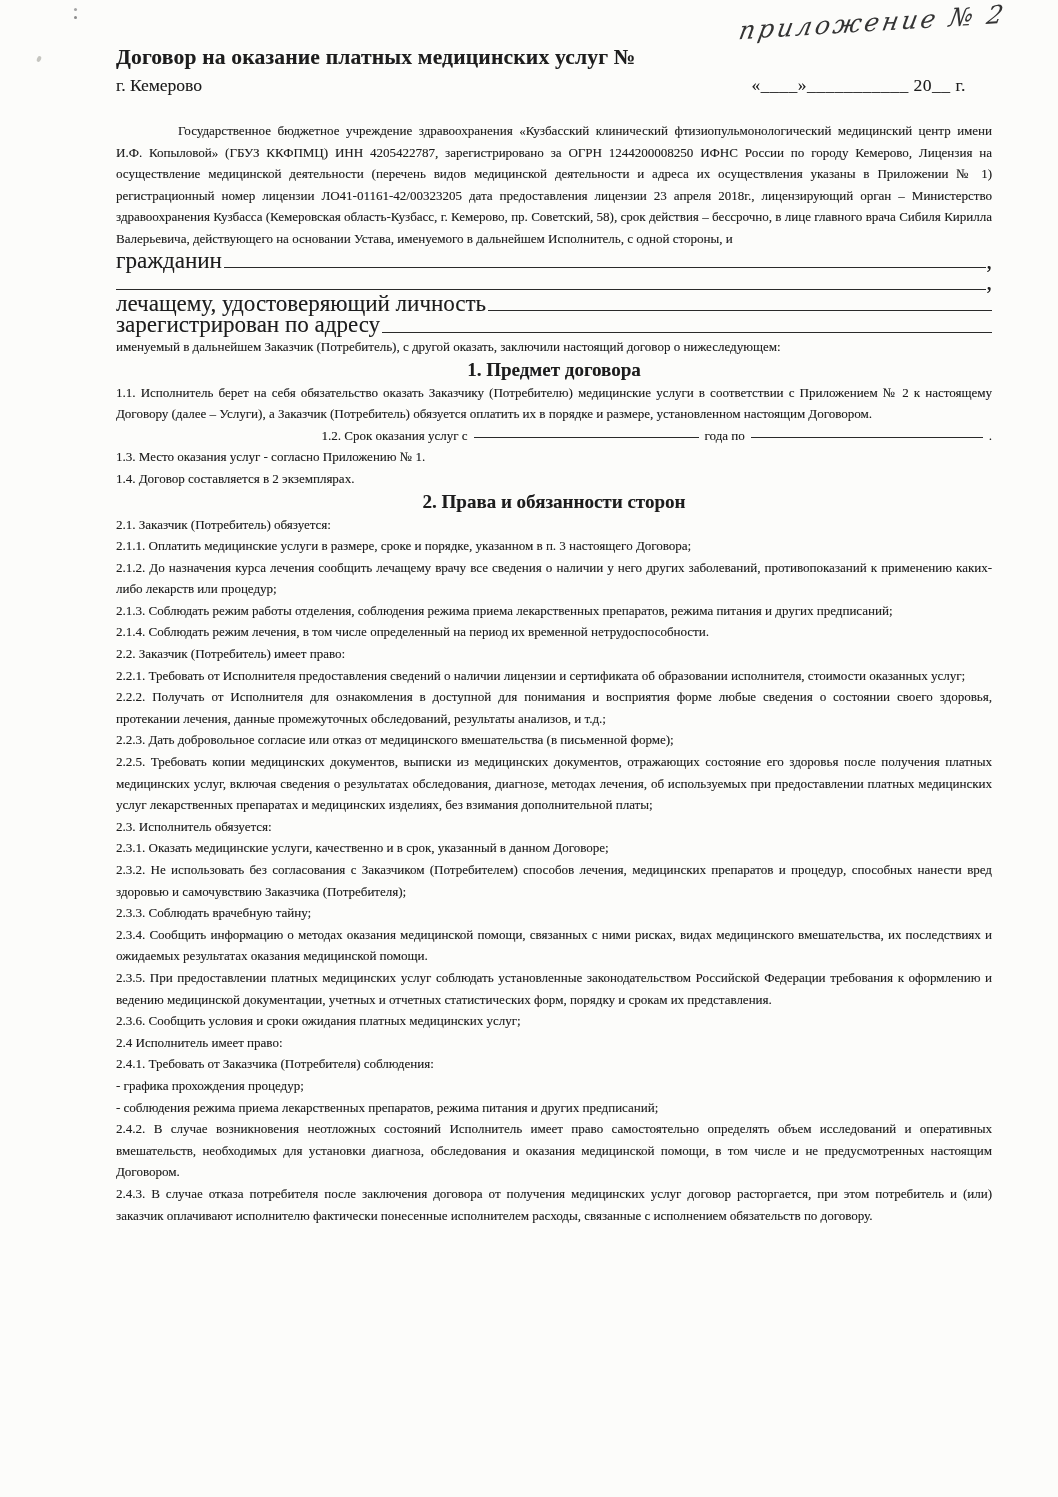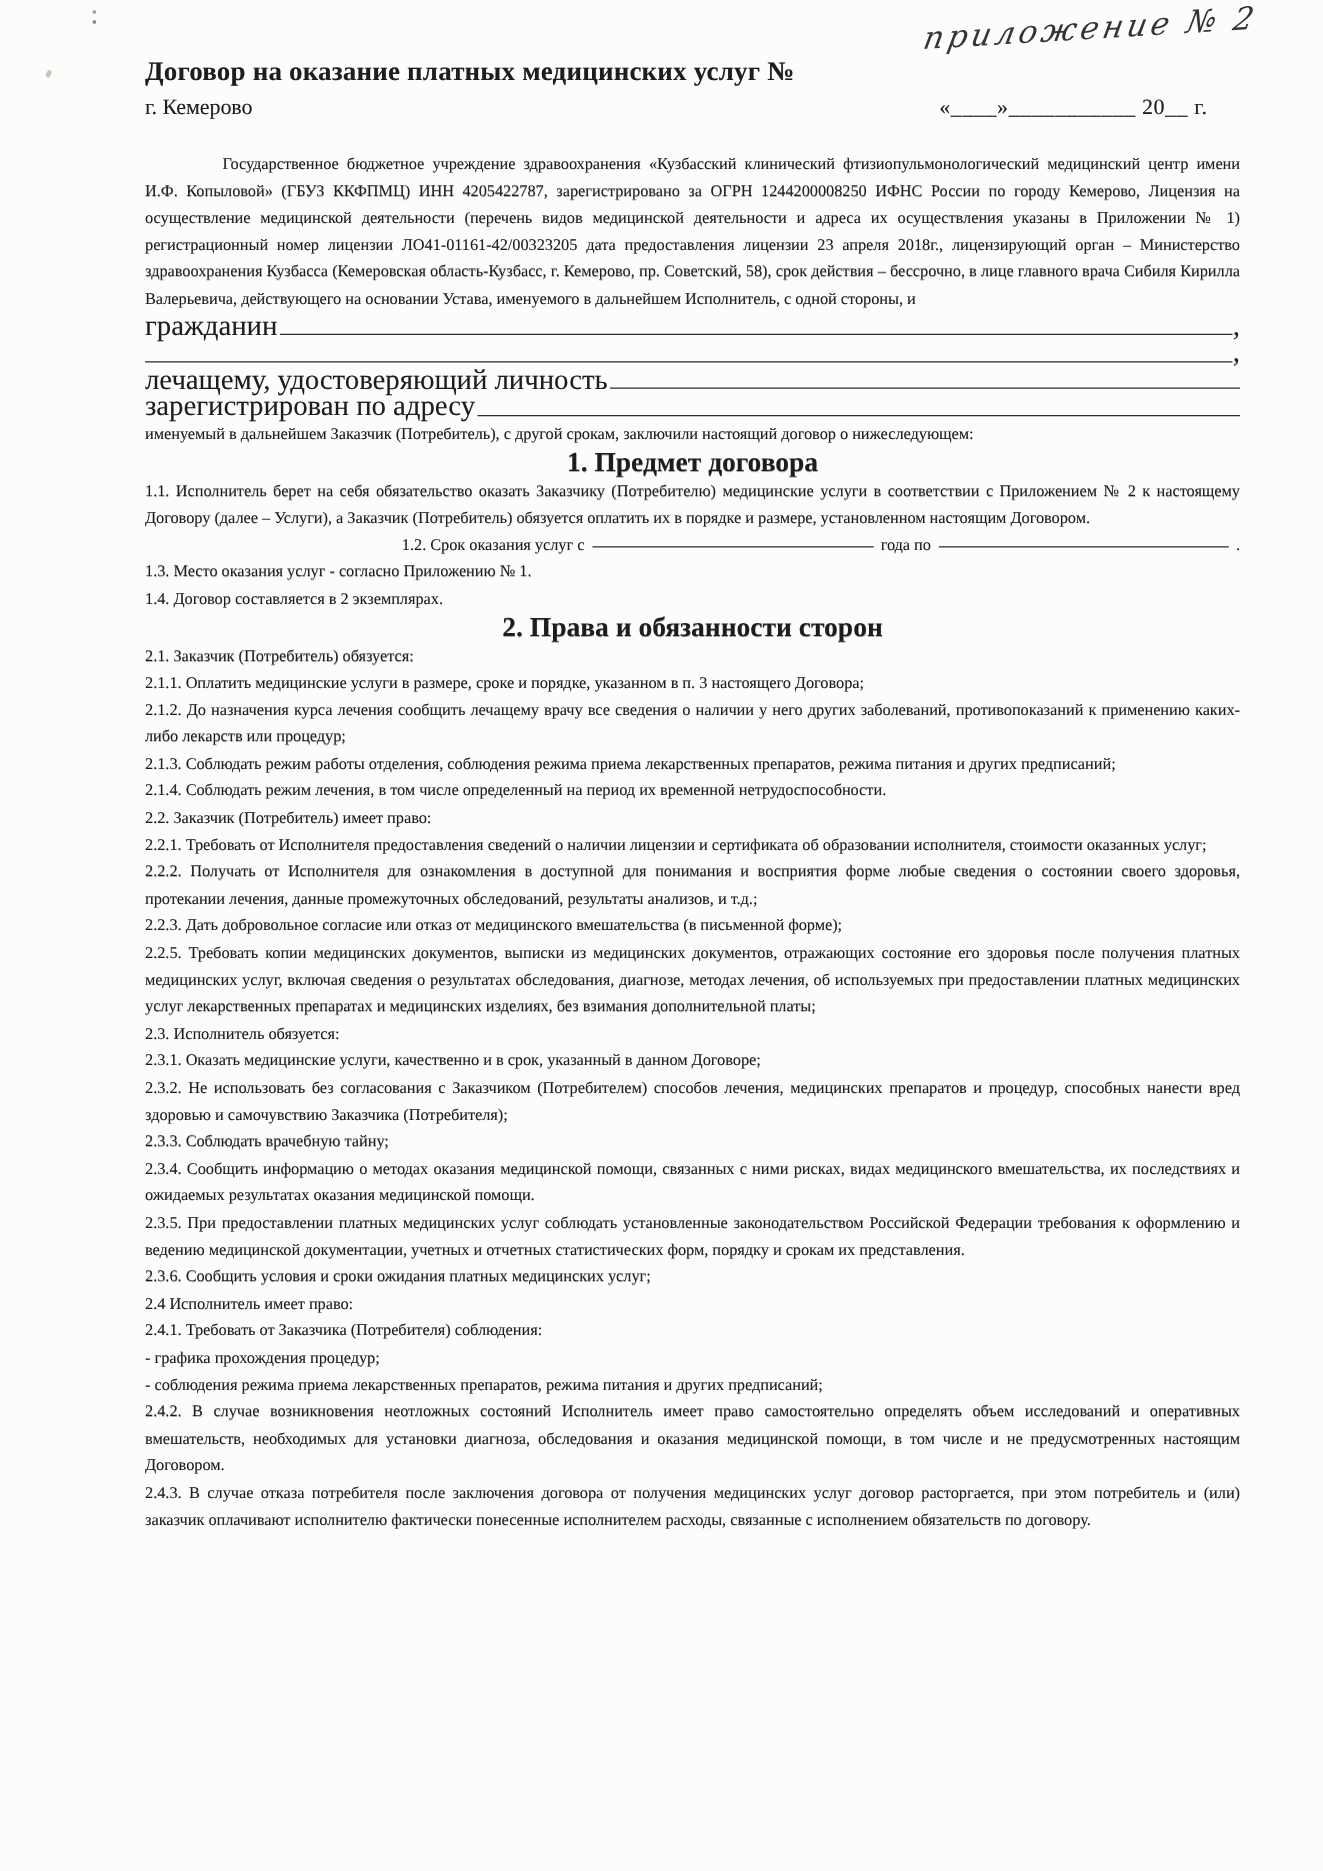--- a/index.html
+++ b/index.html
@@ -33,21 +33,21 @@
     line-height:26px;
   }
   .subhead{
     display:flex;justify-content:space-between;align-items:baseline;
     font-size:17.5px;margin-top:5px;
   }
   .subhead .date{margin-right:26px;letter-spacing:0.5px;}
   p{margin:0;padding:0;font-size:13px;line-height:21.6px;text-align:justify;}
   .indent{text-indent:62px;margin-top:24px;}
   .sec-heading{
-    margin:1px 0;font-size:22px;line-height:22px;
+    margin:1px 0;font-size:19px;line-height:22px;
     font-weight:700;text-align:center;
   }
   .fill-row{display:flex;align-items:flex-end;font-size:23px;line-height:21.6px;}
   .fill-row .label{white-space:pre;}
   .blank-flex{
     flex:1 1 auto;height:1px;align-self:flex-end;
     border-bottom:1.6px solid #2a2a2a;margin:0 0 3px 2px;
   }
   .blank-fixed{
     display:inline-block;height:1px;vertical-align:baseline;
@@ -90,21 +90,21 @@
   <div class="fill-row">
     <span class="label">лечащему, удостоверяющий личность</span>
     <span class="blank-flex"></span>
   </div>
 
   <div class="fill-row">
     <span class="label">зарегистрирован по адресу</span>
     <span class="blank-flex"></span>
   </div>
 
-  <p>именуемый в дальнейшем Заказчик (Потребитель), с другой срокам, заключили настоящий договор о нижеследующем:</p>
+  <p>именуемый в дальнейшем Заказчик (Потребитель), с другой оказать, заключили настоящий договор о нижеследующем:</p>
 
   <h2 class="sec-heading">1. Предмет договора</h2>
 
   <p>1.1. Исполнитель берет на себя обязательство оказать Заказчику (Потребителю) медицинские услуги в соответствии с Приложением № 2 к настоящему Договору (далее – Услуги), а Заказчик (Потребитель) обязуется оплатить их в порядке и размере, установленном настоящим Договором.</p>
 
   <p class="line-12"><span>1.2. Срок оказания услуг с</span><span class="blank-fixed w1"></span><span>года по</span><span class="blank-fixed w2"></span><span>.</span></p>
 
   <p>1.3. Место оказания услуг -  согласно Приложению № 1.</p>
   <p>1.4.  Договор составляется в 2 экземплярах.</p>
 

